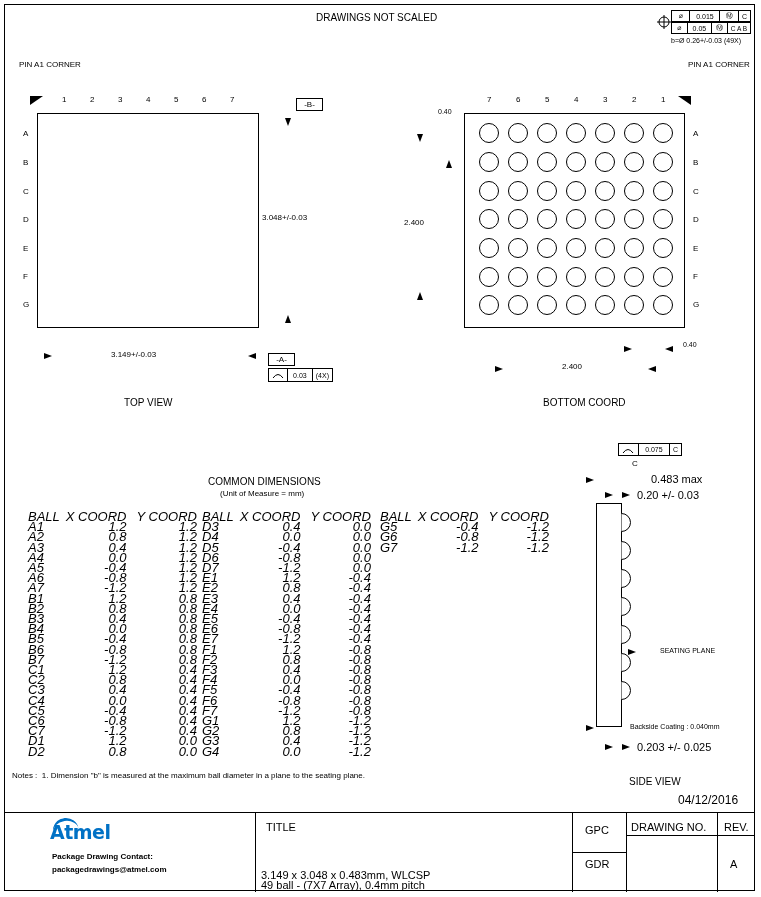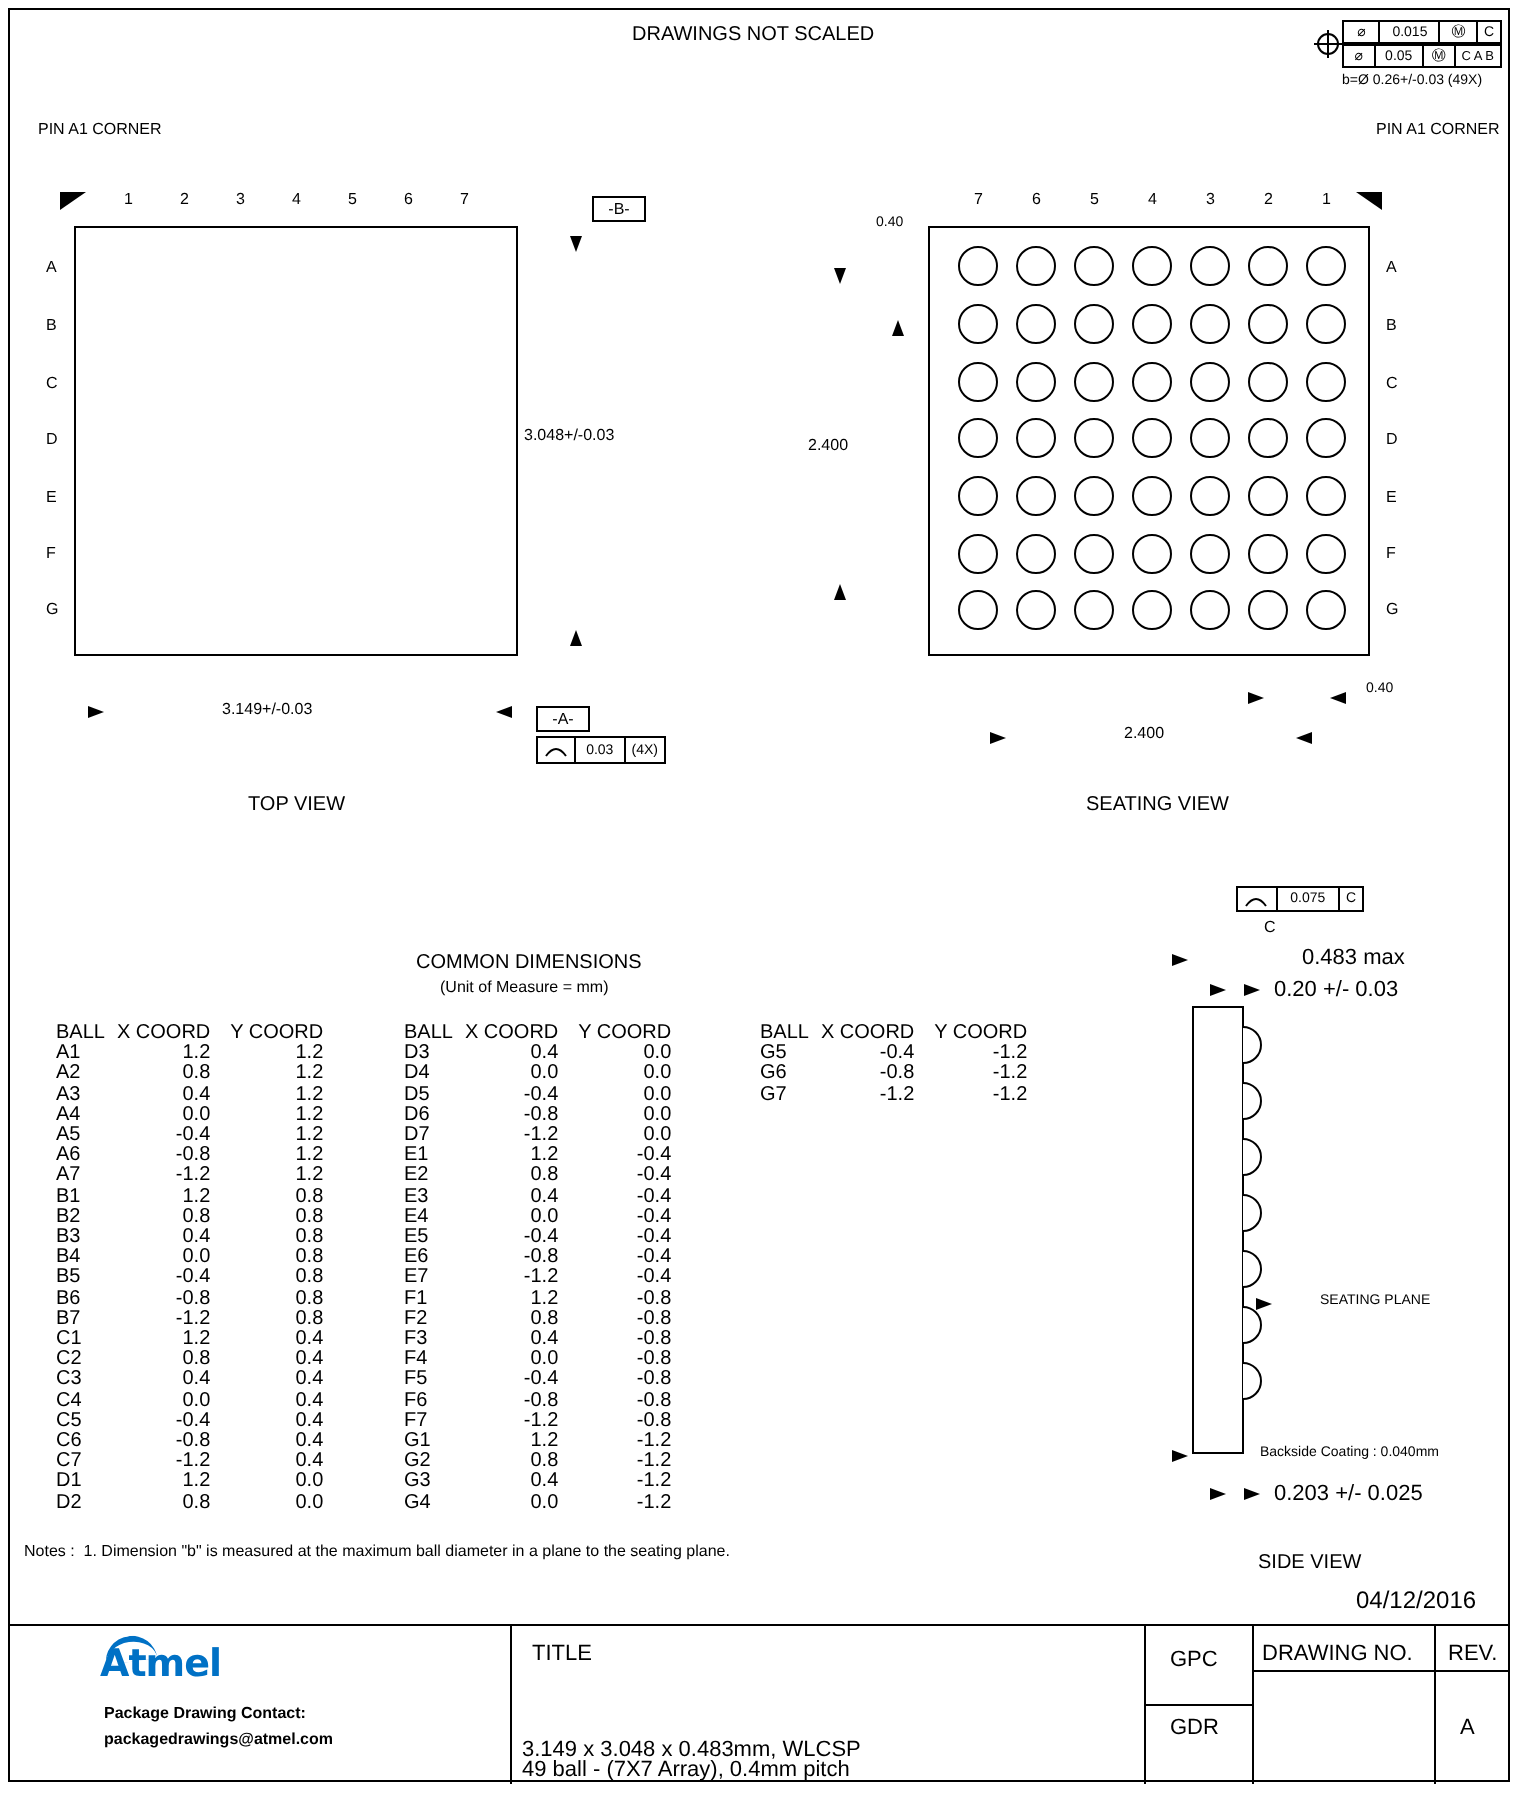--- a/index.html
+++ b/index.html
@@ -123,21 +123,22 @@
     position: absolute;
     border: 1px solid #000;
     box-sizing: border-box;
     font-size: 8px;
     text-align: center;
     padding: 1px 4px;
   }
 
   table.coords {
     border-collapse: collapse;
-    font-size: 10px;
+    font-size: 13px;
+    font-style: italic;
   }
   table.coords td, table.coords th {
     padding: 0 6px 0 0;
     text-align: left;
     font-weight: normal;
     line-height: 10.2px;
     white-space: nowrap;
   }
   table.coords th { font-weight: normal; }
   table.coords td.num, table.coords th.num { text-align: right; padding-right: 10px;}
@@ -364,21 +365,21 @@
     <div class="abs arrow-u" style="left:417px; top:292px;"></div>
 
     <div class="abs txt t8" style="left:562px; top:363px;">2.400</div>
     <div class="abs arrow-r" style="left:495px; top:366px;"></div>
     <div class="abs arrow-l" style="left:648px; top:366px;"></div>
 
     <div class="abs txt t7" style="left:683px; top:341px;">0.40</div>
     <div class="abs arrow-r" style="left:624px; top:346px;"></div>
     <div class="abs arrow-l" style="left:665px; top:346px;"></div>
 
-    <div class="abs txt t10" style="left:543px; top:397px;">SEATING VIEW</div>
+    <div class="abs txt t10" style="left:543px; top:397px;">BOTTOM COORD</div>
   </div>
 
   <div>
 
     <div class="fcf" style="left:618px; top:443px; width:64px; height:13px;">
       <div style="width:16px;">
         <svg width="12" height="8" viewBox="0 0 12 8">
             <path d="M1 7 Q6 0 11 7" fill="none" stroke="#000" stroke-width="1"></path>
           </svg>
       </div>

